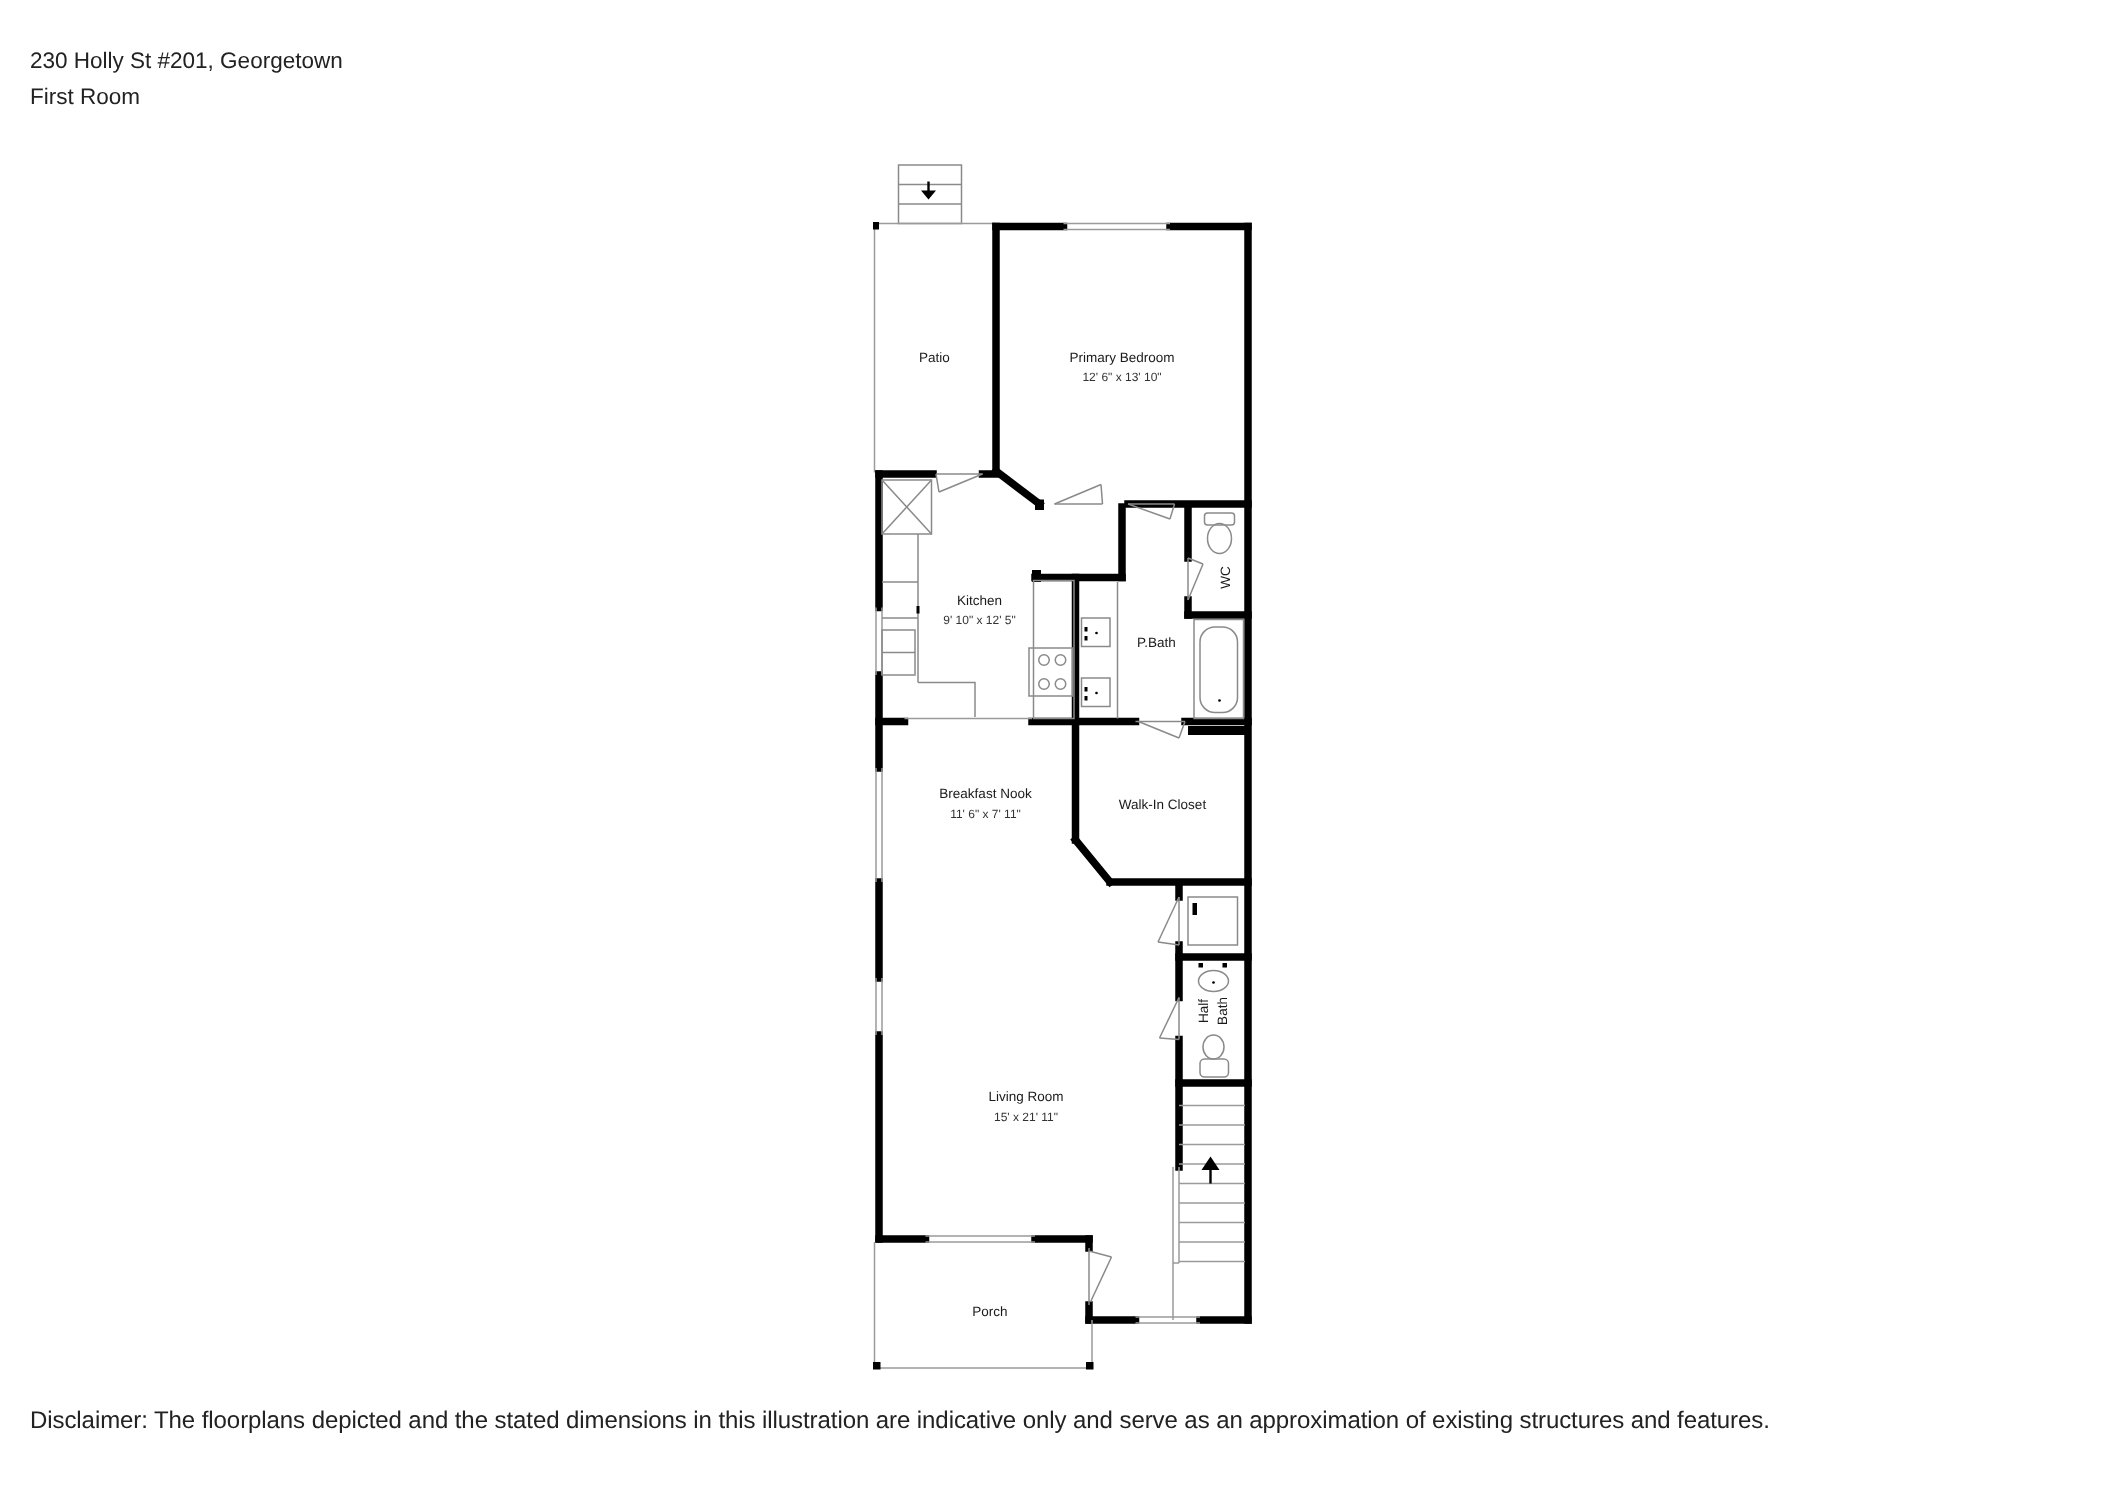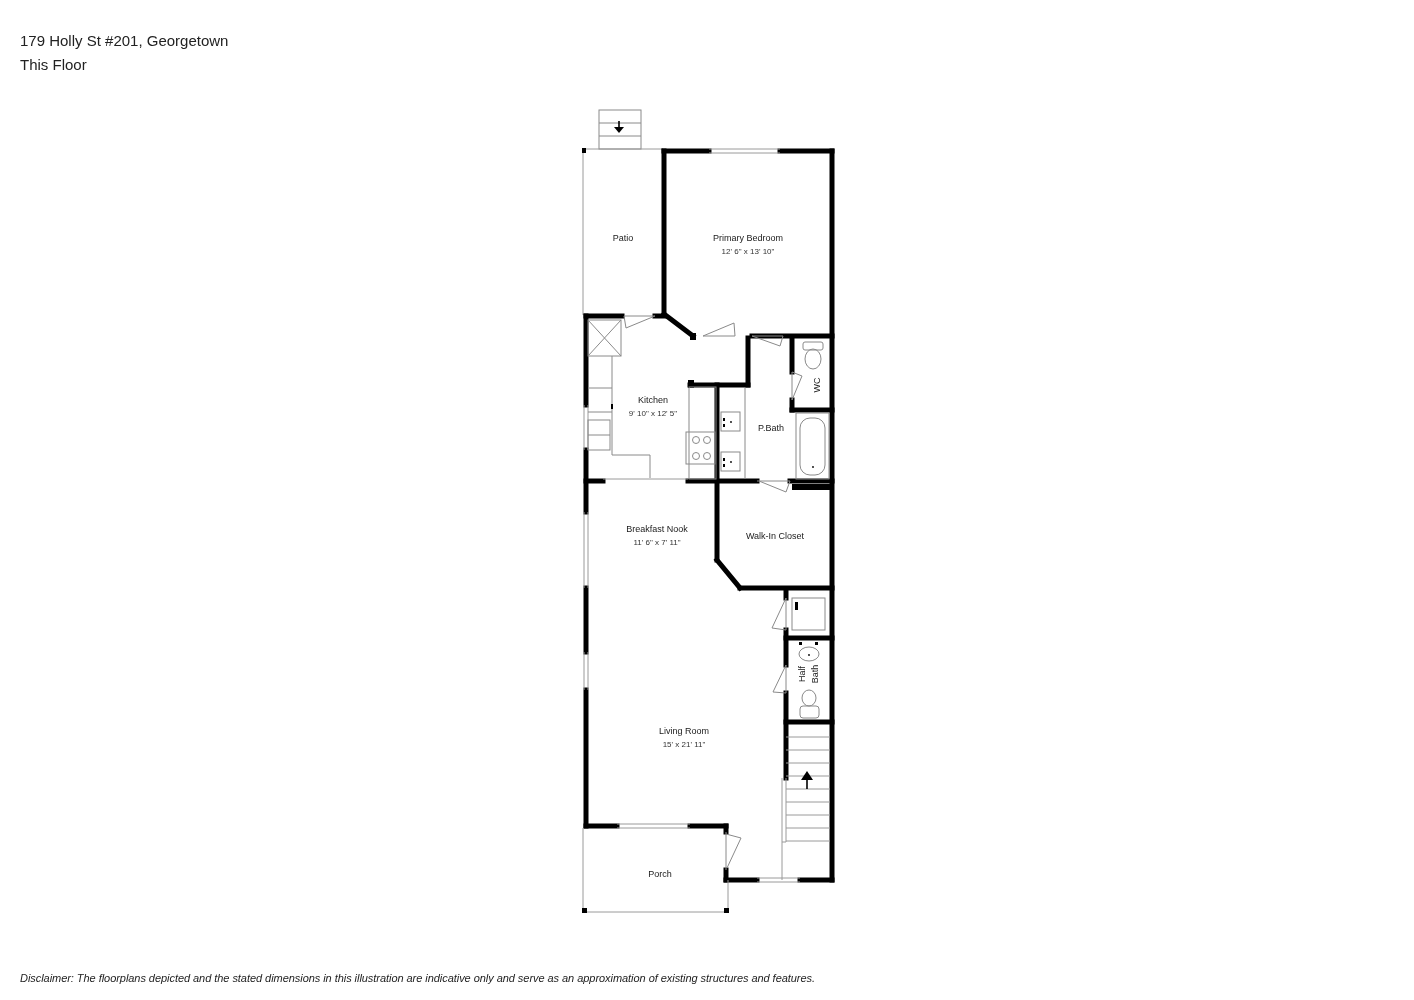--- a/index.html
+++ b/index.html
@@ -1,31 +1,31 @@
 <!DOCTYPE html>
 <html><head>
   <meta charset="utf-8">
   <style>
     html, body { margin: 0; padding: 0; background: #ffffff; }
     body { width: 1414px; height: 1000px; position: relative; overflow: hidden; font-family: "Liberation Sans", sans-serif; color: #1a1a1a; }
     .header { position: absolute; left: 20px; top: 29px; font-size: 15px; line-height: 24px; color: #222; }
     .header div { white-space: nowrap; }
     .plan { position: absolute; left: 0; top: 0; }
-    .disclaimer { position: absolute; left: 20px; top: 966px; font-size: 11px; line-height: 24px; color: #222; letter-spacing: -0.05px; font-style: italic; }
+    .disclaimer { position: absolute; left: 20px; top: 936px; font-size: 16px; line-height: 24px; color: #222; letter-spacing: -0.05px; }
     .disclaimer div { white-space: nowrap; }
     svg text { font-family: "Liberation Sans", sans-serif; fill: #1a1a1a; }
     .room-name { font-size: 9px; }
     .room-dim { font-size: 8px; fill: #333; }
   </style>
 </head>
 <body>
 
 <div class="header">
-  <div>179 Holly St #201, Georgetown</div>
-  <div>This Floor</div>
+  <div>230 Holly St #201, Georgetown</div>
+  <div>First Room</div>
 </div>
 
 <svg class="plan" width="1414" height="1000" viewBox="0 0 1414 1000" xmlns="http://www.w3.org/2000/svg">
 
   <g stroke="#8a8a8a" stroke-width="1" fill="#fff">
     <rect x="599" y="110" width="42" height="39"></rect>
     <line x1="599" y1="123" x2="641" y2="123"></line>
     <line x1="599" y1="136" x2="641" y2="136"></line>
   </g>
   <g>

